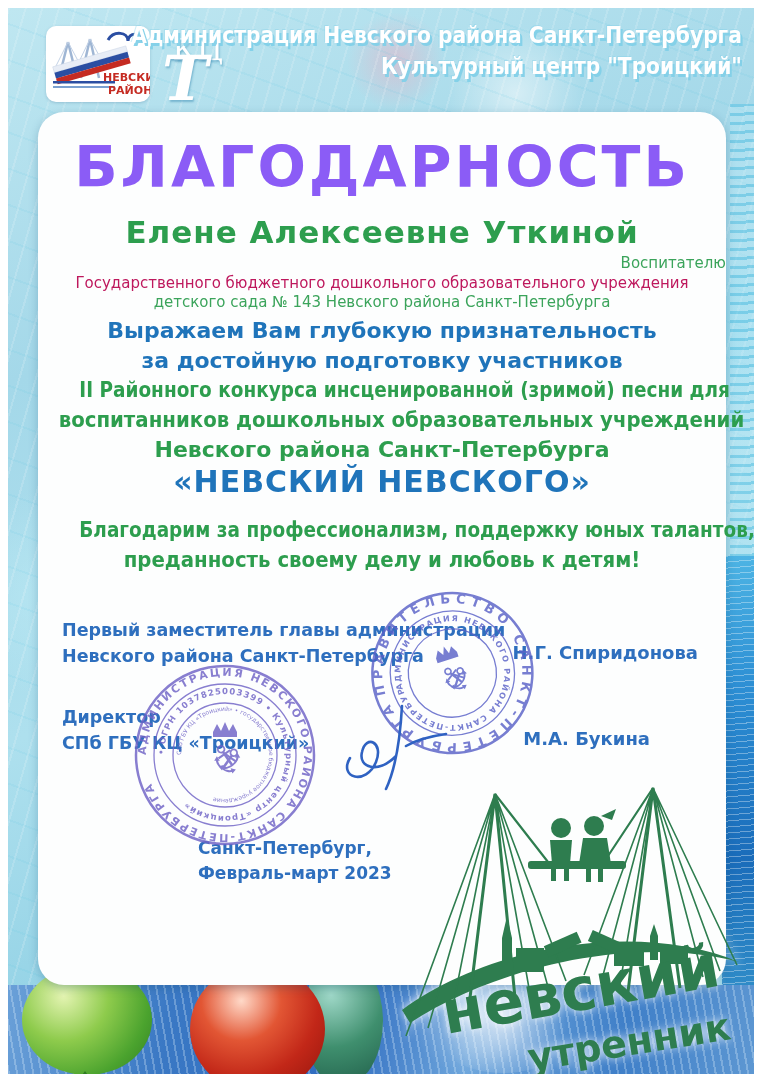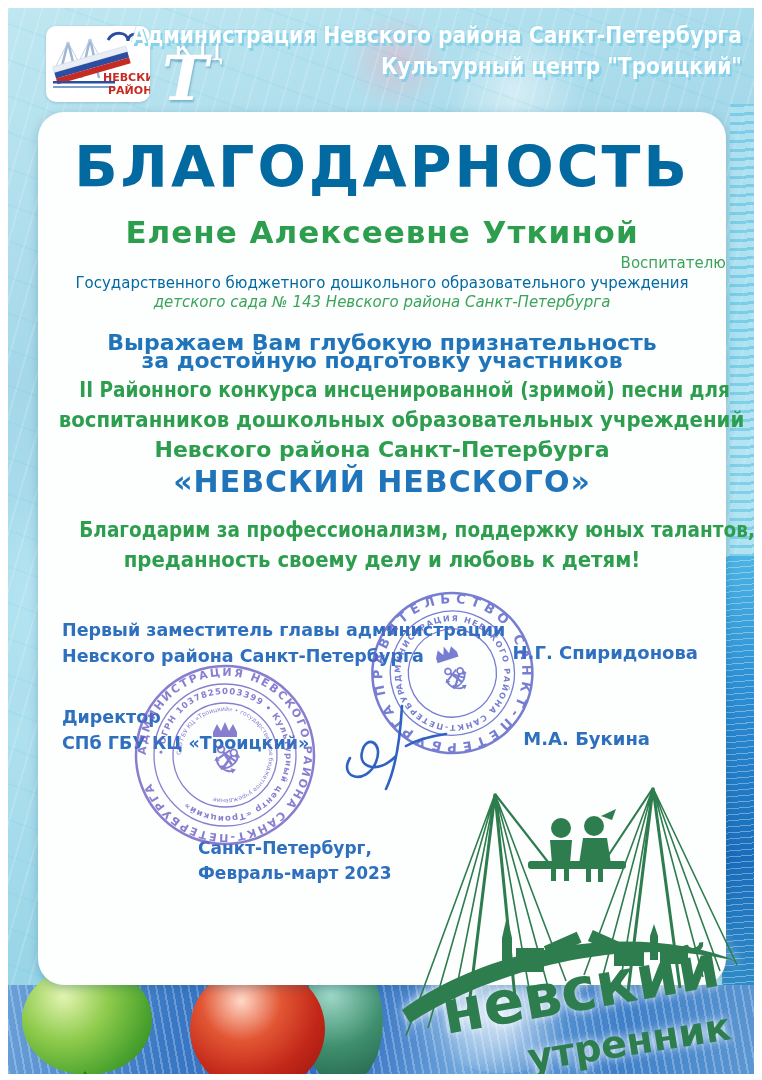--- a/index.html
+++ b/index.html
@@ -65,28 +65,28 @@
   .kc-top { position:absolute; right:2px; top:8px; font-size:30px; font-weight:400; letter-spacing:1px; }
   .kc-bottom { position:absolute; left:2px; top:18px; font-size:62px; font-weight:700; font-style:italic; }
 
   
   .card { position:absolute; left:30px; top:104px; width:688px; height:873px; z-index:3;
     background:#fdfefe; border-radius:26px; box-shadow:0 3px 10px rgba(20,80,120,.28); }
   .cline { position:absolute; left:0; width:100%; text-align:center; white-space:nowrap; }
   .squeeze { transform:scaleX(.88); transform-origin:50% 50%; }
   .squeeze-sm { transform:scaleX(.94); transform-origin:50% 50%; }
 
-  .title { top:22px; font-size:57px; font-weight:700; letter-spacing:3px; color:#0369a1; }
+  .title { top:22px; font-size:57px; font-weight:700; letter-spacing:3px; color:#8b5cf6; }
   .recipient { top:102px; font-size:31px; font-weight:700; color:#2d9e4e; letter-spacing:1px; }
   .role { top:142px; font-size:15px; color:#3ba45b; font-weight:400;text-align:right; }
-  .org1 { top:162px; font-size:15px; color:#0369a1; font-weight:400; }
-  .org2 { top:181px; font-size:15px; color:#3ba45b; font-weight:400;font-style:italic; }
+  .org1 { top:162px; font-size:15px; color:#be185d; font-weight:400; }
+  .org2 { top:181px; font-size:15px; color:#3ba45b; font-weight:400; }
   .blue-line { color:#1f74ba; font-weight:700; font-size:22px; }
   .green-line { color:#2d9e4e; font-weight:700; }
-  .b1 { top:218px; } .b2 { top:236px;text-align:center; }
+  .b1 { top:206px; } .b2 { top:236px;text-align:center; }
   .g1 { top:266px; font-size:21px; } .g2 { top:296px; font-size:21px; } .g3 { top:325px; font-size:22px; }
   .event { top:352px; font-size:30px; font-weight:700; color:#1f74ba; letter-spacing:1px; }
   .grat1 { top:406px; font-size:21px; } .grat2 { top:436px; font-size:21px; }
 
   .sig-pos { position:absolute; left:24px; color:#2e6fbe; font-weight:700; font-size:17.5px; line-height:26px; white-space:nowrap; }
   .sig-pos1 { top:505px; } .sig-pos2 { top:592px; }
   .sig-name { position:absolute; color:#2e6fbe; font-weight:700; font-size:18px; white-space:nowrap; }
   .sig-name1 { top:530px; right:28px; } .sig-name2 { top:616px; right:76px; }
 
   .place-date { position:absolute; left:160px; top:724px; width:280px; 

